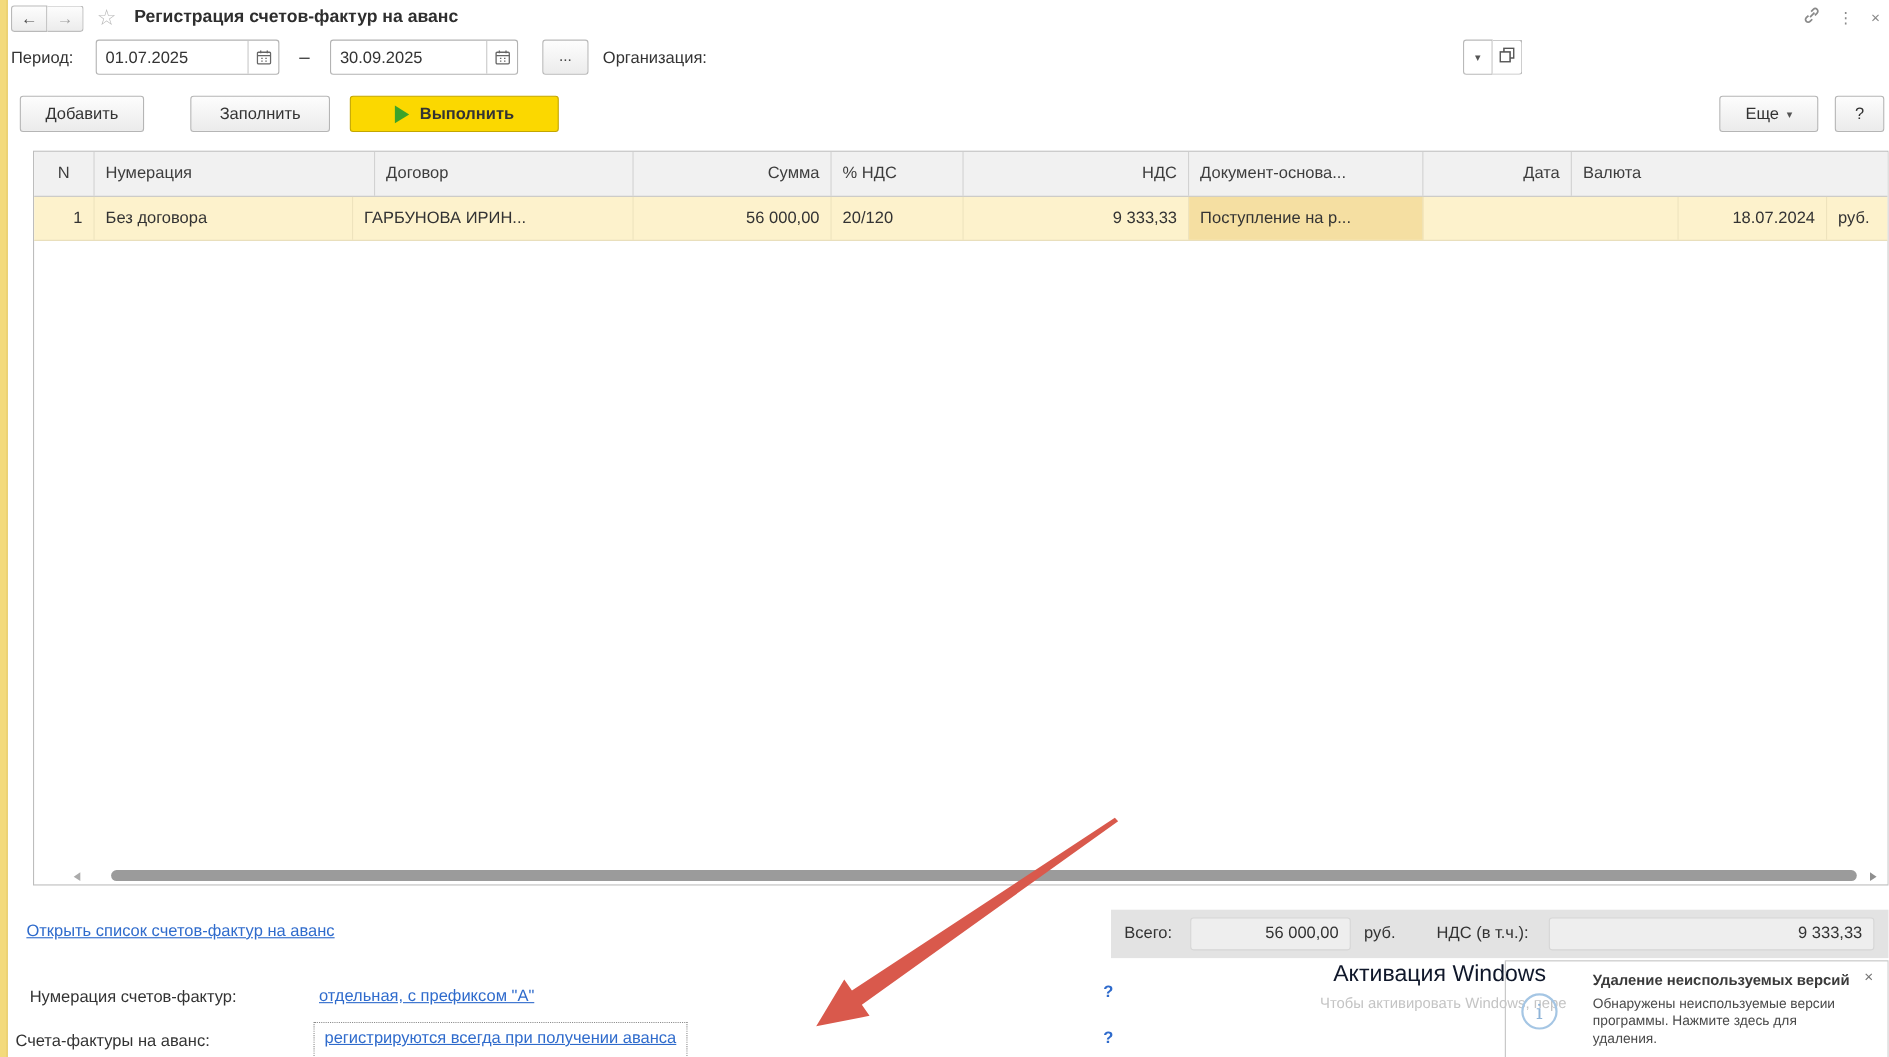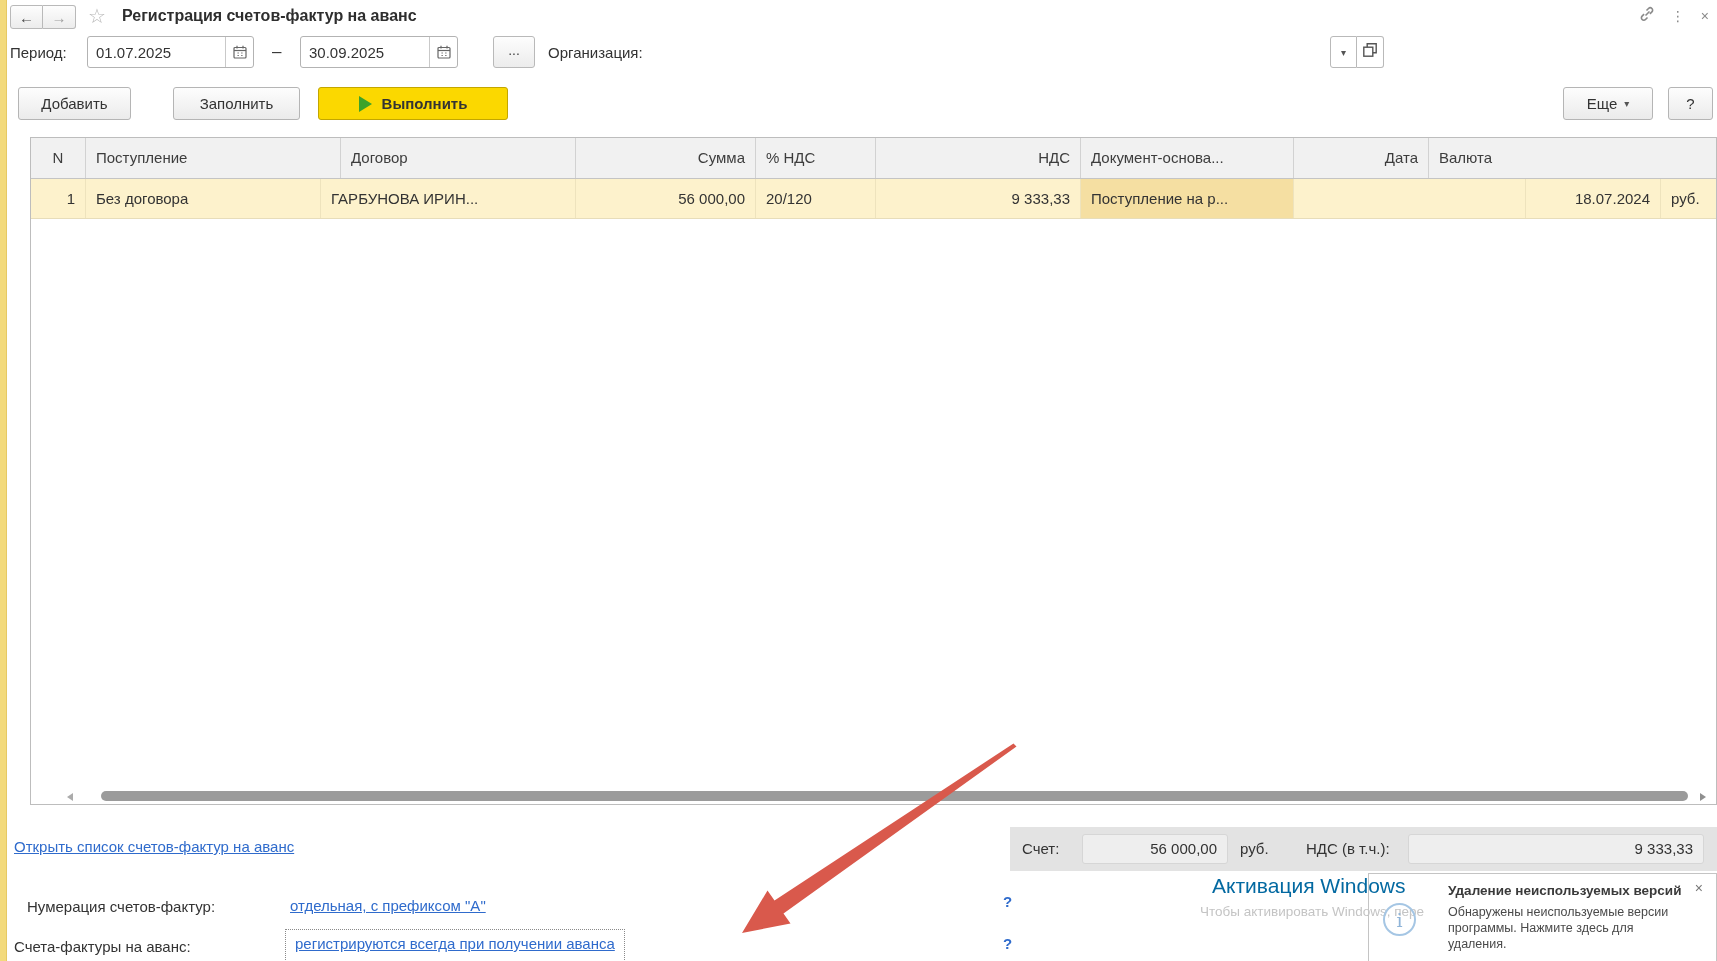--- a/index.html
+++ b/index.html
@@ -89,36 +89,36 @@
 
   
   .hscroll { position:absolute; left:0; right:0; bottom:2px; height:12px; }
   .thumb { position:absolute; left:70px; right:28px; top:1px; height:10px; background:#9b9b9b; border-radius:5px; }
   .sarr { position:absolute; top:3px; width:0; height:0; }
   .sarr.l { left:36px; border-right:6px solid #ababab; border-top:4px solid transparent; border-bottom:4px solid transparent; }
   .sarr.r { right:10px; border-left:6px solid #8f8f8f; border-top:4px solid transparent; border-bottom:4px solid transparent; }
 
   
   a.lnk { color:#2f6bcc; text-decoration:underline; font-size:15px; cursor:pointer; white-space:nowrap; }
-  .openlist { left:14px; top:838px; }
+  .openlist { left:24px; top:838px; }
   .totals { left:1010px; top:827px; width:707px; height:44px; background:#e3e3e3; }
   .totals .tl { position:absolute; top:13px; font-size:15px; color:#333; }
   .tfield {
     position:absolute; top:7px; height:30px; background:#eeeeee; border:1px solid #d6d6d6;
     border-radius:3px; font-size:15px; color:#333; text-align:right; line-height:28px; padding:0 10px;
   }
   .cfgrow-label { position:absolute; font-size:15px; color:#333; white-space:nowrap; }
   .qmark { position:absolute; left:1003px; font-size:15px; font-weight:bold; color:#2f6bcc; cursor:pointer; }
   .dottedbox {
     position:absolute; left:285px; top:929px; padding:5px 9px 8px 9px;
     border:1px dotted #8a8a8a;
   }
 
   
-  .wm1 { left:1212px; top:874px; font-size:21px; color:#0369a1; z-index:55; }
+  .wm1 { left:1212px; top:874px; font-size:21px; color:#0f172a; z-index:55; }
   .wm2 { left:1200px; top:904px; font-size:13.5px; color:#c4c4c4; z-index:55; white-space:nowrap; }
 
   
   .popup {
     left:1368px; top:873px; width:349px; height:92px; background:#fff;
     border:1px solid #c4c4c4; z-index:40;
   }
   .popup .ptitle { position:absolute; left:79px; top:9px; font-size:13.5px; font-weight:bold; color:#3a3a3a;text-align:right; }
   .popup .pclose { position:absolute; right:13px; top:6px; font-size:14px; color:#777; cursor:pointer; }
   .popup .pbody { position:absolute; left:79px; top:30px; width:238px; font-size:12.5px; line-height:16px; color:#4a4a4a; }
@@ -174,21 +174,21 @@
             <line x1="1" y1="5.5" x2="13" y2="5.5"></line>
             <line x1="4.5" y1="8" x2="5.8" y2="8"></line>
             <line x1="8.2" y1="8" x2="9.5" y2="8"></line>
             <line x1="4.5" y1="10.5" x2="5.8" y2="10.5"></line>
             <line x1="8.2" y1="10.5" x2="9.5" y2="10.5"></line>
           </g>
         </svg>
     </span>
   </div>
   <span class="dash" style="left:262px;">–</span>
-  <div class="tbox" style="left:290px; width:158px;">
+  <div class="tbox" style="left:290px; width:171px;">
     <span class="val">30.09.2025</span>
     <span class="endbtn">
       <svg width="14" height="14" viewBox="0 0 14 14">
           <g stroke="#666" fill="none" stroke-width="1.2">
             <rect x="1" y="2.5" width="12" height="10.5" rx="1"></rect>
             <line x1="4" y1="0.8" x2="4" y2="3.5"></line>
             <line x1="10" y1="0.8" x2="10" y2="3.5"></line>
             <line x1="1" y1="5.5" x2="13" y2="5.5"></line>
             <line x1="4.5" y1="8" x2="5.8" y2="8"></line>
             <line x1="8.2" y1="8" x2="9.5" y2="8"></line>
@@ -233,21 +233,21 @@
     <span class="caret">▾</span>
   </div>
   <div class="btn" style="left:1658px; width:45px;">
       <span>?</span>
     </div>
 </div>
 
 <div class="abs grid">
   <div class="ghead">
       <div class="hcell c0 tac">N</div>
-      <div class="hcell c1 tal">Поступление</div>
+      <div class="hcell c1 tal">Нумерация</div>
       <div class="hcell c2 tal">Договор</div>
       <div class="hcell c3 tar">Сумма</div>
       <div class="hcell c4 tal">% НДС</div>
       <div class="hcell c5 tar">НДС</div>
       <div class="hcell c6 tal">Документ-основа...</div>
       <div class="hcell c8 tar">Дата</div>
       <div class="hcell c9 tal">Валюта</div>
     </div>
   <div id="tbody">
       <div class="drow">
@@ -266,21 +266,21 @@
   <div class="hscroll">
     <div class="sarr l"></div>
     <div class="thumb"></div>
     <div class="sarr r"></div>
   </div>
 </div>
 
 <a class="abs lnk openlist">Открыть список счетов-фактур на аванс</a>
 
 <div class="abs totals">
-  <span class="tl" style="left:12px;">Счет:</span>
+  <span class="tl" style="left:12px;">Всего:</span>
   <div class="tfield" style="left:72px; width:146px;">56 000,00</div>
   <span class="tl" style="left:230px;">руб.</span>
   <span class="tl" style="left:296px;">НДС (в т.ч.):</span>
   <div class="tfield" style="left:398px; width:296px;">9 333,33</div>
 </div>
 
 <span class="cfgrow-label" style="left:27px; top:898px;">Нумерация счетов-фактур:</span>
 <a class="abs lnk" style="left:290px; top:897px;">отдельная, с префиксом "А"</a>
 <span class="qmark" style="top:893px;">?</span>
 

